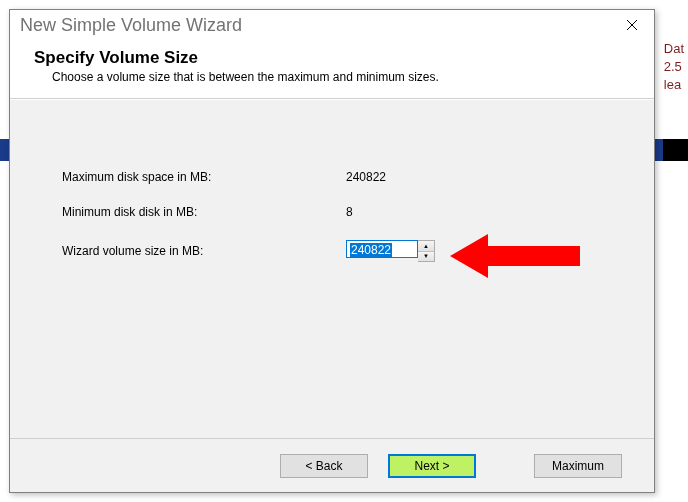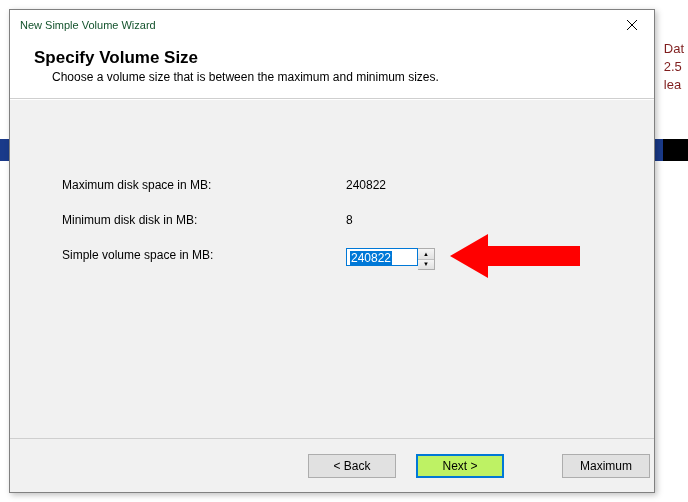--- a/index.html
+++ b/index.html
@@ -47,22 +47,22 @@
   }
   .titlebar {
     height: 30px;
     display: flex;
     align-items: center;
     padding: 0 0 0 10px;
     background: #fff;
   }
   .titlebar .title {
     flex: 1;
-    font-size: 11px;
-    color: #14532d;
+    font-size: 18px;
+    color: #737373;
   }
   .titlebar .close {
     width: 44px; height: 30px;
     display: flex; align-items: center; justify-content: center;
     font-size: 13px;
     color: #000;
     font-family: Arial, sans-serif;
   }
   .header {
     padding: 8px 20px 14px 24px;
@@ -81,22 +81,22 @@
   .body {
     flex: 1;
     background: #f1f1f1;
     position: relative;
     border-top: 1px solid #fff;
   }
   .row {
     position: absolute;
     left: 52px;
     display: flex;
-    font-size: 12px;
-    margin-top: 8px;
+    align-items: center;
+    font-size: 12px;
   }
   .row .label { width: 284px; }
   .row .value { }
   .row1 { top: 70px; }
   .row2 { top: 105px; }
   .row3 { top: 140px; }
   .spinbox {
     display: flex;
     align-items: stretch;
     height: 22px;
@@ -145,21 +145,21 @@
     left: 440px; top: 126px;
     pointer-events: none;
   }
   .footer {
     height: 54px;
     background: #f1f1f1;
     border-top: 1px solid #cfcfcf;
     display: flex;
     align-items: center;
     justify-content: flex-end;
-    padding-right: 4px;
+    padding-right: 32px;
     gap: 20px;
   }
   .footer .gap { width: 18px; }
   .btn {
     width: 88px; height: 24px;
     border: 1px solid #adadad;
     background: #e1e1e1;
     font-size: 12px;
     display: flex; align-items: center; justify-content: center;
     cursor: pointer;
@@ -205,21 +205,21 @@
       <div class="label">Maximum disk space in MB:</div>
       <div class="value">240822</div>
     </div>
 
     <div class="row row2">
       <div class="label">Minimum disk disk in MB:</div>
       <div class="value">8</div>
     </div>
 
     <div class="row row3">
-      <div class="label">Simple volume space in MB:</div>
+      <div class="label">Wizard volume size in MB:</div>
       <div class="spinbox">
         <div class="spinwrap">
           <input type="text" value="240822" style="">
           <span class="sel">240822</span>
         </div>
         <div class="spinbtns">
           <div class="sb">
             <span>▲</span>
           </div>
           <div class="sb">

